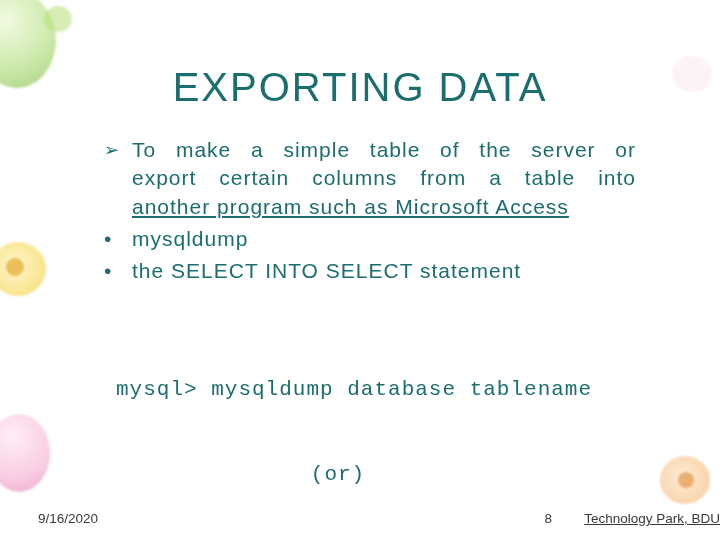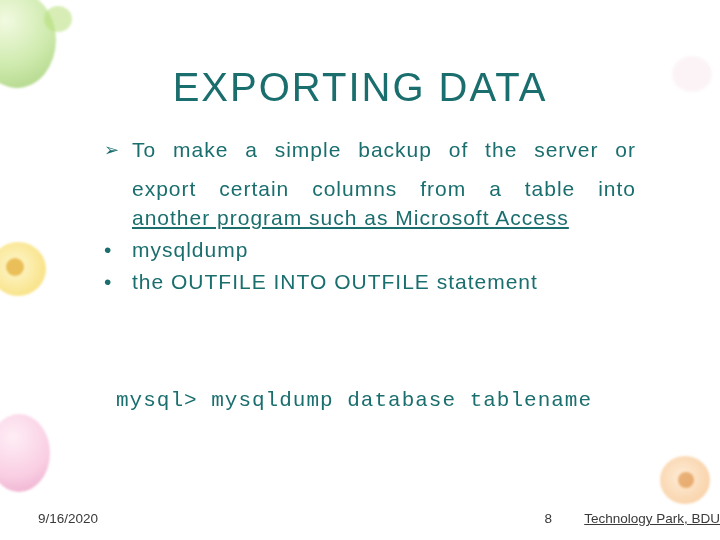--- a/index.html
+++ b/index.html
@@ -98,40 +98,41 @@
 
 <div class="slide">
 
   <h1 class="title">EXPORTING DATA</h1>
 
   <div class="bullets">
 
     <div class="b-row b1">
       <span class="b-mark arrow">➢</span>
       <span class="b-text">
-        <span style="display:block; text-align:justify; text-align-last:justify;">To make a simple backup of the server or</span>
-        <span style="display:block; text-align:justify; text-align-last:justify;margin-top:11px;">export certain columns from a table into</span>
+        <span style="display:block; text-align:justify; text-align-last:justify;">To make a simple table of the server or</span>
+        <span style="display:block; text-align:justify; text-align-last:justify;">export certain columns from a table into</span>
         <span style="display:block;text-decoration:underline;">another program such as Microsoft Access</span>
       </span>
     </div>
 
     <div class="b-row">
       <span class="b-mark">•</span>
       <span class="b-text">mysqldump</span>
     </div>
 
     <div class="b-row">
       <span class="b-mark">•</span>
-      <span class="b-text">the OUTFILE INTO OUTFILE statement</span>
+      <span class="b-text">the SELECT INTO SELECT statement</span>
     </div>
 
   </div>
 
   <div class="code-block">
     <div class="code-line">mysql&gt; mysqldump database tablename</div>
+    <div class="code-line center">(or)</div>
     
     
   </div>
 
   <div class="footer">
     <span>9/16/2020</span>
     <span class="center">Technology Park, BDU</span>
     <span class="right">8</span>
   </div>
 

